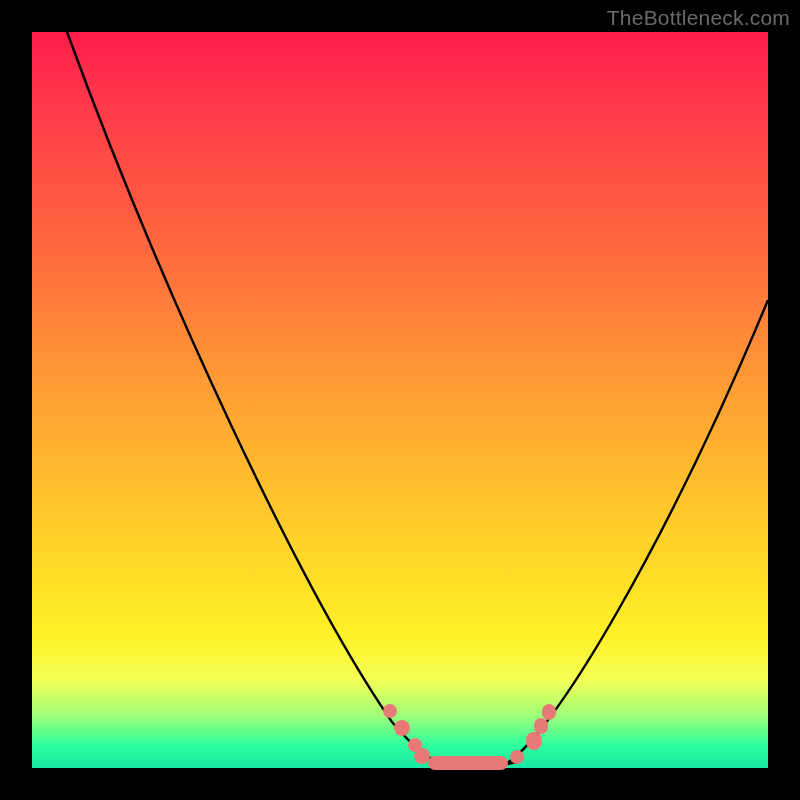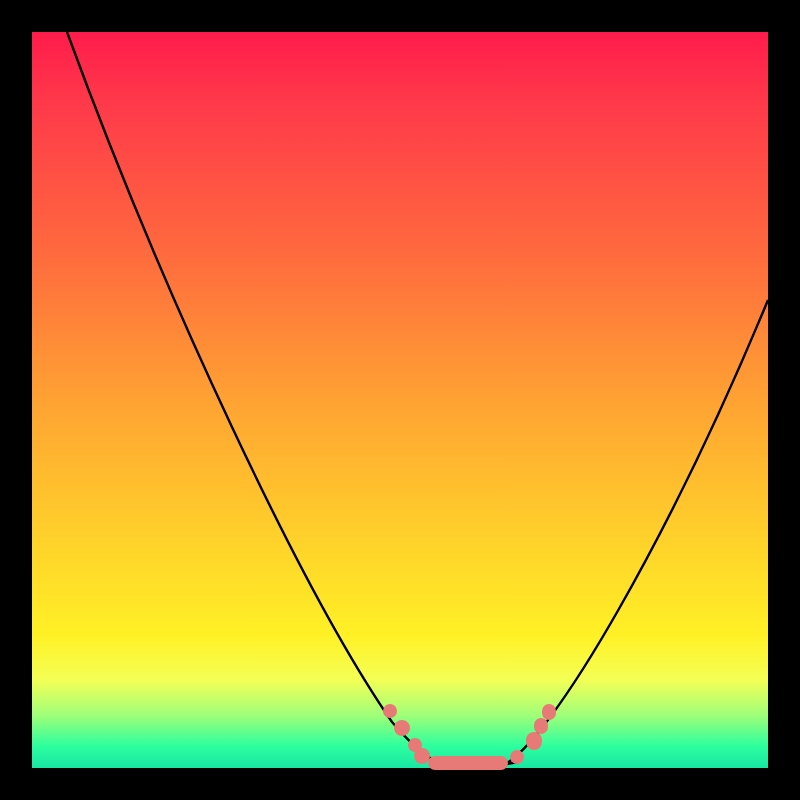--- a/index.html
+++ b/index.html
@@ -60,20 +60,21 @@
   .seg {
     position: absolute;
     background: #e77a76;
     border-radius: 8px;
   }
 </style>
 </head>
 <body>
 
 <div class="frame">
+  <div class="watermark">TheBottleneck.com</div>
 
   <div class="plot">
 
     <svg class="curve" viewBox="0 0 736 736" preserveAspectRatio="none">
 
       <path d="M 35 0
                C 130 260, 270 560, 360 690
                C 390 725, 405 734, 430 735" fill="none" stroke="#000" stroke-width="2.4"></path>
 
       <path d="M 405 734

